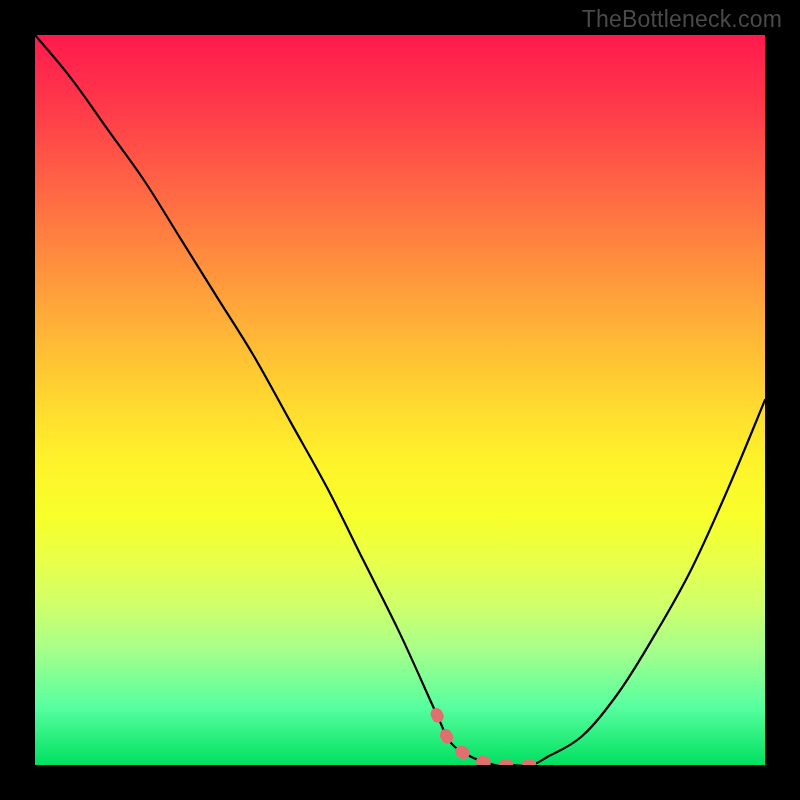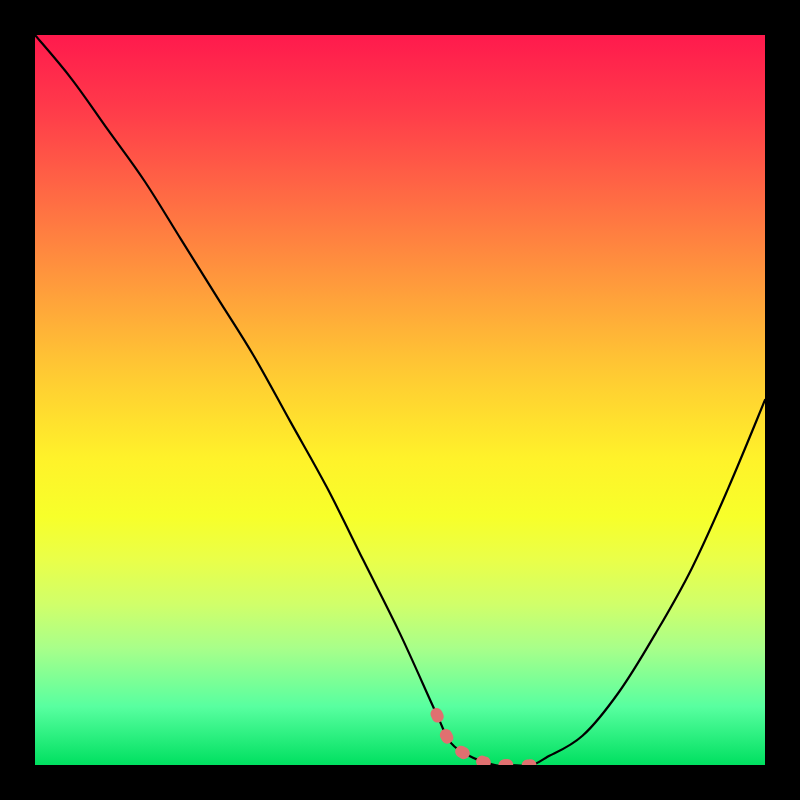--- a/index.html
+++ b/index.html
@@ -54,20 +54,21 @@
     font-weight: 500;
     letter-spacing: 0.2px;
     user-select: none;
   }
 </style>
 </head>
 <body>
 
 <div class="frame">
 
+  <div class="watermark">TheBottleneck.com</div>
 
   <div class="plot-area">
     <svg viewBox="0 0 730 730" preserveAspectRatio="none">
       <path id="curve-path" fill="none" stroke="#000000" stroke-width="2.2" stroke-linecap="round" d="M 0 0 C 6.569999999999999 7.884000000000012, 23.36 26.718000000000075, 36.5 43.80000000000007 C 49.64 60.88200000000006, 59.86 76.50399999999999, 73 94.89999999999998 C 86.14 113.29599999999996, 96.36 126.28999999999999, 109.5 146 C 122.64 165.71, 132.86 183.37599999999998, 146 204.39999999999998 C 159.14 225.42399999999998, 169.36 241.776, 182.5 262.8 C 195.64 283.824, 205.86 298.86199999999997, 219 321.2 C 232.14 343.538, 242.35999999999999 363.24800000000005, 255.49999999999997 386.90000000000003 C 268.64 410.552, 278.86 427.634, 292 452.6 C 305.14 477.56600000000003, 315.36 499.32000000000005, 328.5 525.6 C 341.64 551.88, 351.86 571.0060000000001, 365 598.6 C 378.14 626.194, 392.3020000000001 659.1899999999999, 401.50000000000006 678.9 C 410.69800000000004 698.61, 409.53 700.216, 416.09999999999997 708.1 C 422.66999999999996 715.984, 430.116 718.758, 438 722.7 C 445.884 726.642, 453.33 728.686, 459.9 730 C 466.46999999999997 731.314, 467.93 730, 474.5 730 C 481.07 730, 489.83000000000004 731.314, 496.40000000000003 730 C 502.97 728.686, 501.80199999999996 727.956, 510.99999999999994 722.7 C 520.198 717.4440000000001, 534.36 712.626, 547.5 700.8 C 560.64 688.9739999999999, 570.86 675.396, 584 657 C 597.14 638.604, 607.36 620.938, 620.5 598.6 C 633.64 576.2620000000001, 643.86 559.18, 657 532.9 C 670.14 506.62, 680.36 482.822, 693.5 452.6 C 706.64 422.37800000000004, 723.43 380.76800000000003, 730 365"></path>
       <path id="highlight-path" fill="none" stroke="#e07070" stroke-width="12" stroke-linecap="round" stroke-dasharray="3 20" d="M 401.50000000000006 678.9 C 404.12800000000004 684.156, 409.53 700.216, 416.09999999999997 708.1 C 422.66999999999996 715.984, 430.116 718.758, 438 722.7 C 445.884 726.642, 453.33 728.686, 459.9 730 C 466.46999999999997 731.314, 467.93 730, 474.5 730 C 481.07 730, 489.83000000000004 731.314, 496.40000000000003 730 C 502.97 728.686, 508.37199999999996 724.014, 510.99999999999994 722.7"></path>
     </svg>
   </div>
 
 </div>
 

